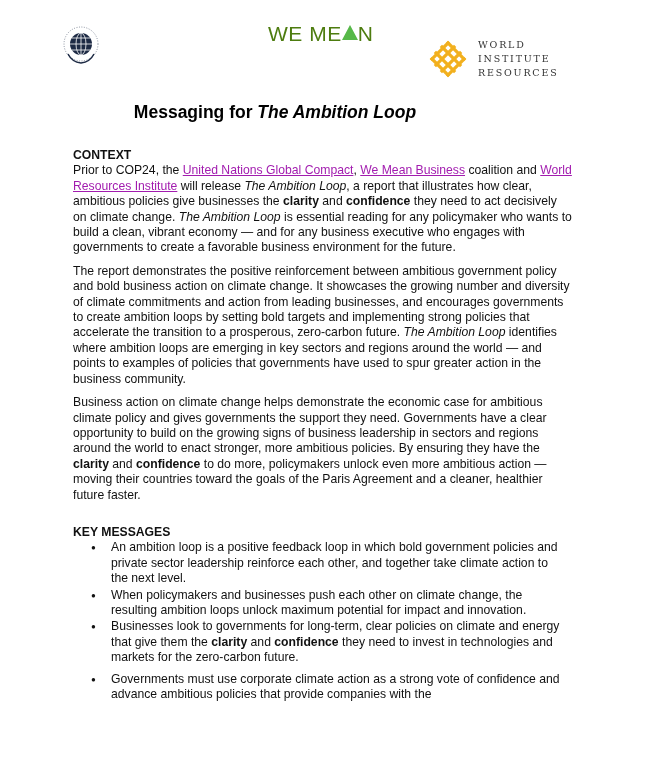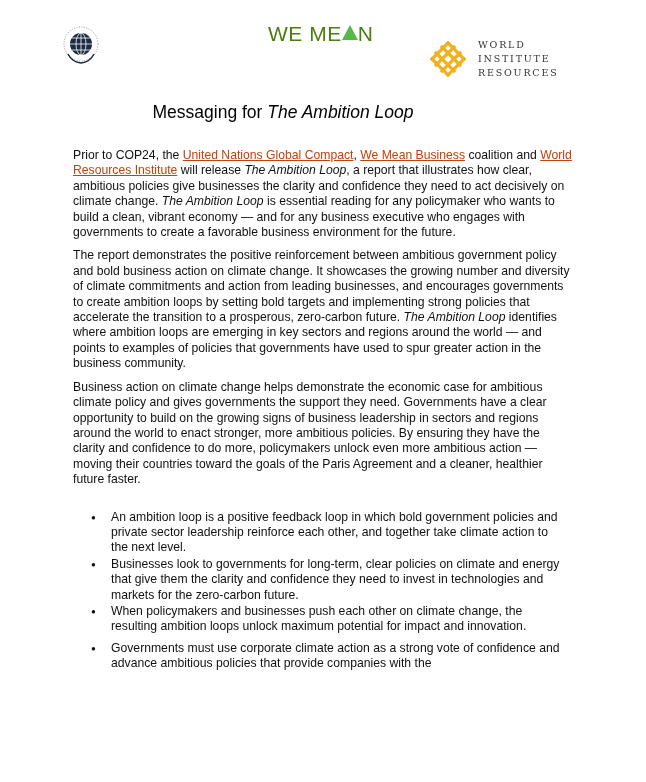--- a/index.html
+++ b/index.html
@@ -12,27 +12,27 @@
   .ungc { left: 60px; top: 6px; }
   .ungc .emblem { width: 42px; height: 42px; position: relative; }
   .ungc .text { margin-left: 8px; line-height: 16px; font-size: 14.5px; color: #1d2a44; }
   .ungc .text .l1 { font-weight: bold; }
   .ungc .text .l2 { color: #3d4a5c; }
   .wmb { left: 268px; top: 6px; font-weight: 400; font-size: 21px; line-height: 20px; color: #4d7c0f; letter-spacing: 0.5px; }
   .wmb .tri { display:inline-block; width:0; height:0; border-left:8px solid transparent; border-right:8px solid transparent; border-bottom:15px solid #56b848; vertical-align: 1px; }
   .wri { left: 428px; top: 20px; }
   .wri .mark { width: 40px; height: 40px; }
   .wri .text { margin-left: 10px; font-family: "DejaVu Serif", serif; font-size: 9.5px; letter-spacing: 1.8px; line-height: 14px; color: #333; }
-  h1 { position: absolute; top: 102px; left: 12px; width: 542px; text-align: center; margin: 0; font-size: 17.5px; font-weight: normal; color: #000; }
+  h1 { position: absolute; top: 102px; left: 4px; width: 542px; text-align: center; margin: 0; font-size: 17.5px; font-weight: bold; color: #000; }
   h1 i { font-style: italic; }
   .content { position: absolute; top: 148px; left: 73px; width: 500px; font-size: 12.2px; line-height: 15.4px; }
   .content p { margin: 0 0 8px 0; }
   .h-sec { font-weight: bold; margin: 0; }
-  a.link { color: #c2410c; text-decoration: underline; text-align: right; }
-  b { font-weight: normal; }
+  a.link { color: #a21caf; text-decoration: underline; text-align: right; }
+  b { font-weight: bold; }
   .spacer { height: 14px; }
   .q { font-weight: bold; margin: 7px 0 8px 0; }
   ul { margin: 0 8px 6px 0; padding: 0 0 0 38px; list-style: none; }
   li { position: relative; margin: 0 0 1px 0; }
   li::before { content: "\25CF"; position: absolute; left: -20px; top: 0; font-size: 8px; }
 </style>
 </head>
 <body>
 
 <div class="logos">
@@ -74,28 +74,30 @@
       <div>WORLD</div>
       <div>INSTITUTE</div>
       <div>RESOURCES</div>
     </div>
   </div>
 </div>
 
 <h1><span>Messaging for </span><i>The Ambition Loop</i></h1>
 
 <div class="content">
+  <div class="h-sec">CONTEXT</div>
   <p><span>Prior to COP24, the </span><a class="link" href="#">United Nations Global Compact</a><span>, </span><a class="link" href="#">We Mean Business</a><span> coalition and </span><a class="link" href="#">World Resources Institute</a><span> will release </span><i>The Ambition Loop</i><span>, a report that illustrates how clear, ambitious policies give businesses the </span><b>clarity</b><span> and </span><b>confidence</b><span> they need to act decisively on climate change. </span><i>The Ambition Loop</i><span> is essential reading for any policymaker who wants to build a clean, vibrant economy — and for any business executive who engages with governments to create a favorable business environment for the future.</span></p>
 
   <p><span>The report demonstrates the positive reinforcement between ambitious government policy and bold business action on climate change. It showcases the growing number and diversity of climate commitments and action from leading businesses, and encourages governments to create ambition loops by setting bold targets and implementing strong policies that accelerate the transition to a prosperous, zero-carbon future. </span><i>The Ambition Loop</i><span> identifies where ambition loops are emerging in key sectors and regions around the world — and points to examples of policies that governments have used to spur greater action in the business community.</span></p>
 
   <p><span>Business action on climate change helps demonstrate the economic case for ambitious climate policy and gives governments the support they need. Governments have a clear opportunity to build on the growing signs of business leadership in sectors and regions around the world to enact stronger, more ambitious policies. By ensuring they have the </span><b>clarity</b><span> and </span><b>confidence</b><span> to do more, policymakers unlock even more ambitious action — moving their countries toward the goals of the Paris Agreement and a cleaner, healthier future faster.</span></p>
 
   <div class="spacer"></div>
+  <div class="h-sec">KEY MESSAGES</div>
   <ul>
     <li><span>An ambition loop is a positive feedback loop in which bold government policies and private sector leadership reinforce each other, and together take climate action to the next level.</span></li>
+    <li><span>When policymakers and businesses push each other on climate change, the resulting ambition loops unlock maximum potential for impact and innovation.</span></li>
     <li><span>Businesses look to governments for long-term, clear policies on climate and energy that give them the </span><b>clarity</b><span> and </span><b>confidence</b><span> they need to invest in technologies and markets for the zero-carbon future.</span></li>
-    <li><span>When policymakers and businesses push each other on climate change, the resulting ambition loops unlock maximum potential for impact and innovation.</span></li>
   </ul>
   <ul>
     <li><span>Governments must use corporate climate action as a strong vote of confidence and advance ambitious policies that provide companies with the </span></li>
   </ul>
 </div>
 
 </body></html>

